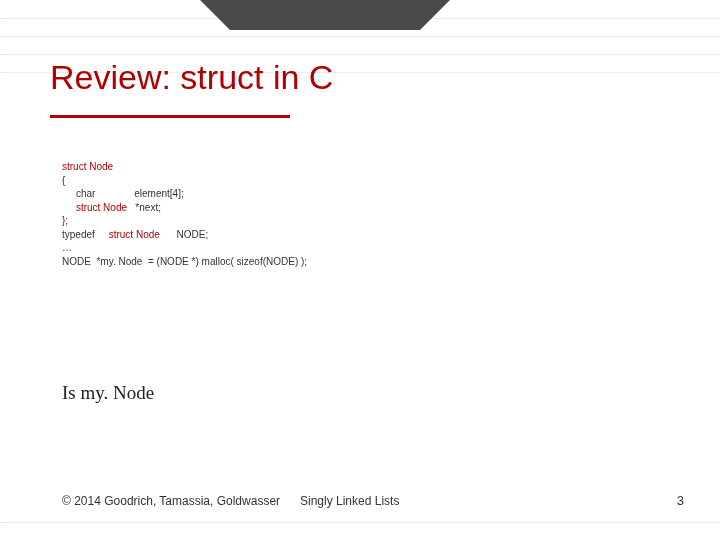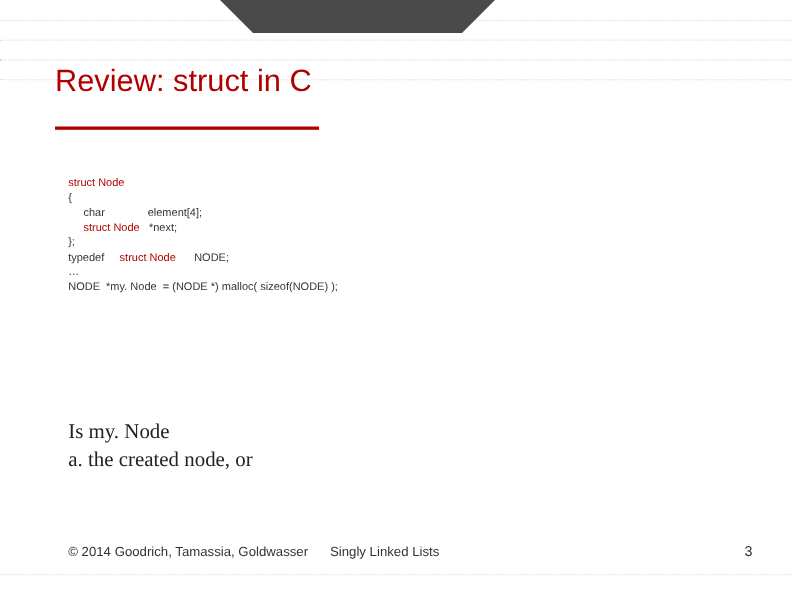--- a/index.html
+++ b/index.html
@@ -45,21 +45,21 @@
     content: "";
     position: absolute;
     right: -30px; top: 0;
     border-left: 30px solid #4a4a4a;
     border-bottom: 30px solid transparent;
   }
   .title {
     position: absolute;
     top: 58px;
     left: 50px;
-    font-size: 28px;
+    font-size: 34px;
     color: #b00000;
     font-family: Verdana, Geneva, sans-serif;
     font-weight: 400;
     z-index: 2;
   }
   .title-underline {
     position: absolute;
     top: 115px;
     left: 50px;
     width: 240px;
@@ -134,18 +134,17 @@
 <span>{</span>
 <span>     char</span><span>              element[4];</span>
 <span class="kw">     struct Node</span><span>   *next;</span>
 <span>};</span>
 <span>typedef     </span><span class="kw">struct Node</span><span>      NODE;</span>
 <span>…</span>
 <span>NODE  *my. Node  = (NODE *) malloc( sizeof(NODE) );</span></div>
 
 <div class="question">
   <div>Is my. Node</div>
-  <div>a. the created node, or</div>
 </div>
 
 <div class="footer-left">© 2014 Goodrich, Tamassia, Goldwasser</div>
 <div class="footer-center">Singly Linked Lists</div>
 <div class="footer-right">3</div>
 
 </body></html>

